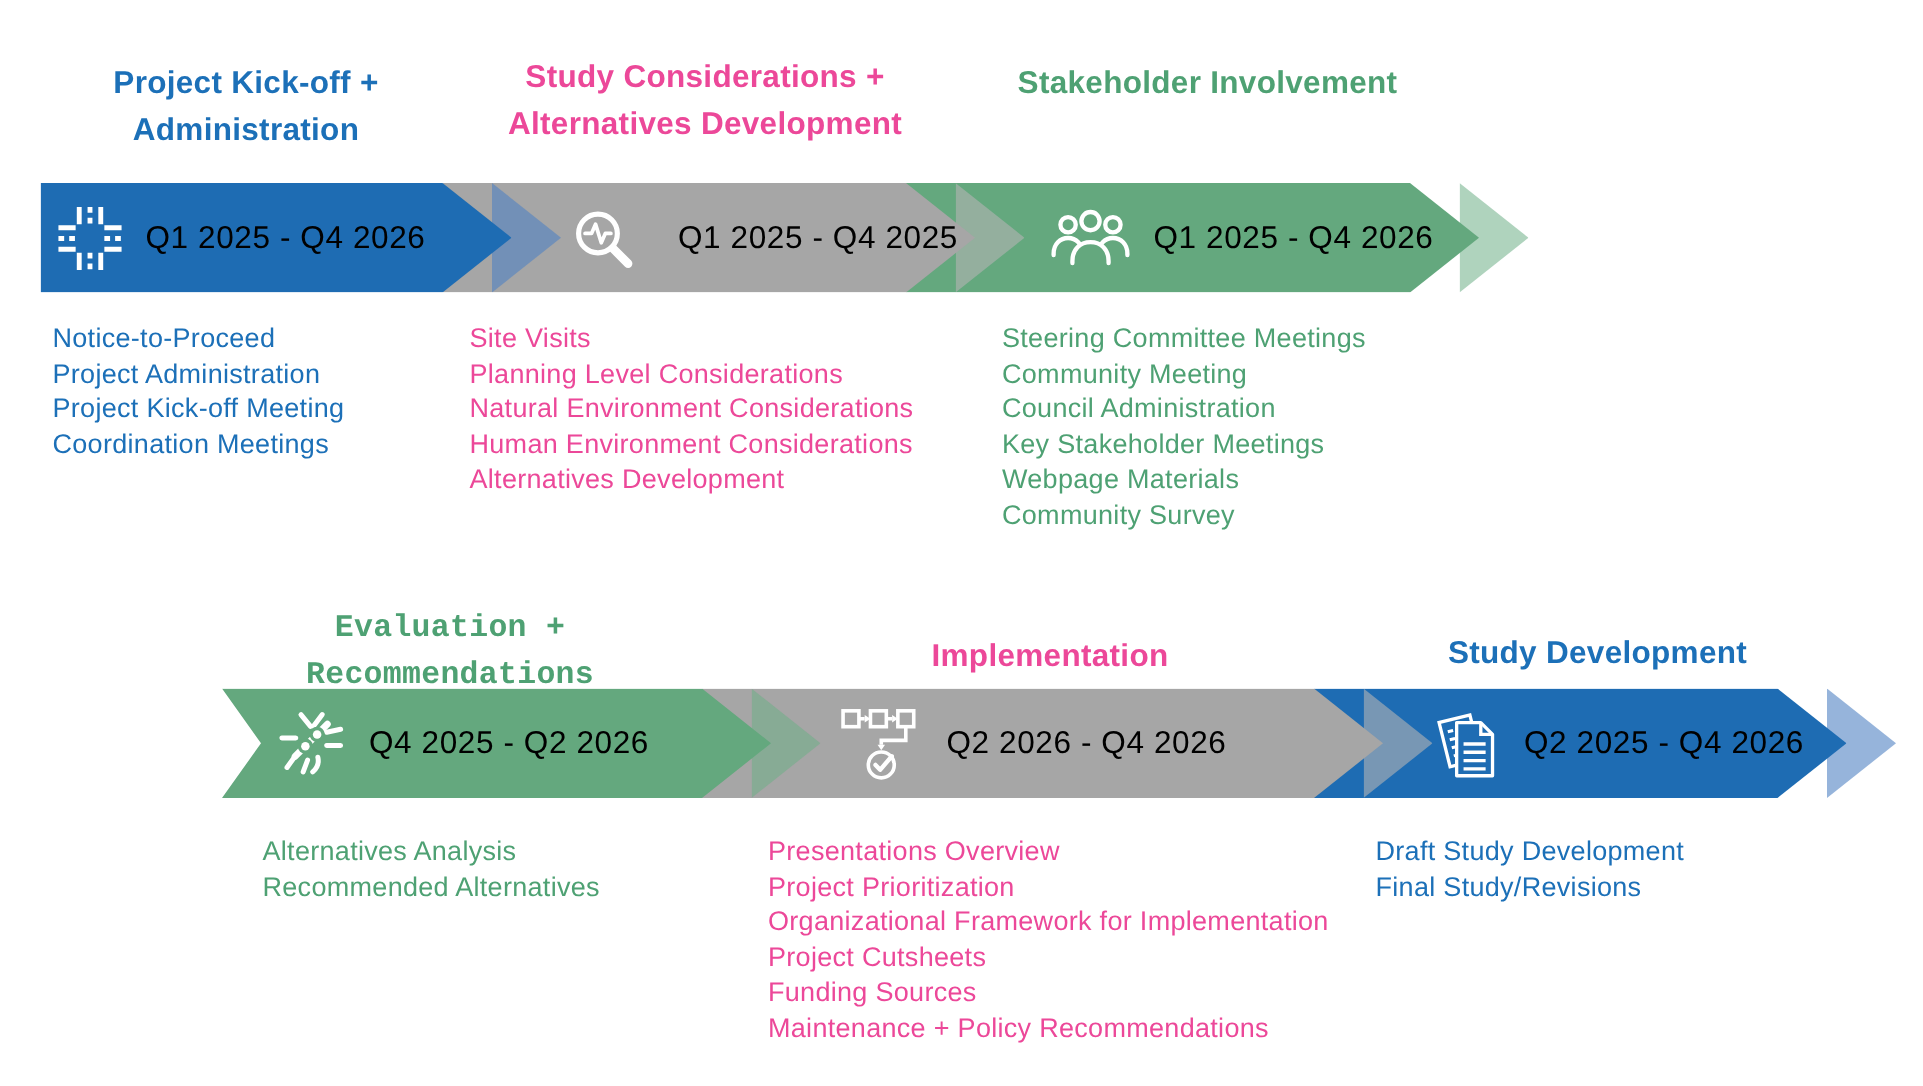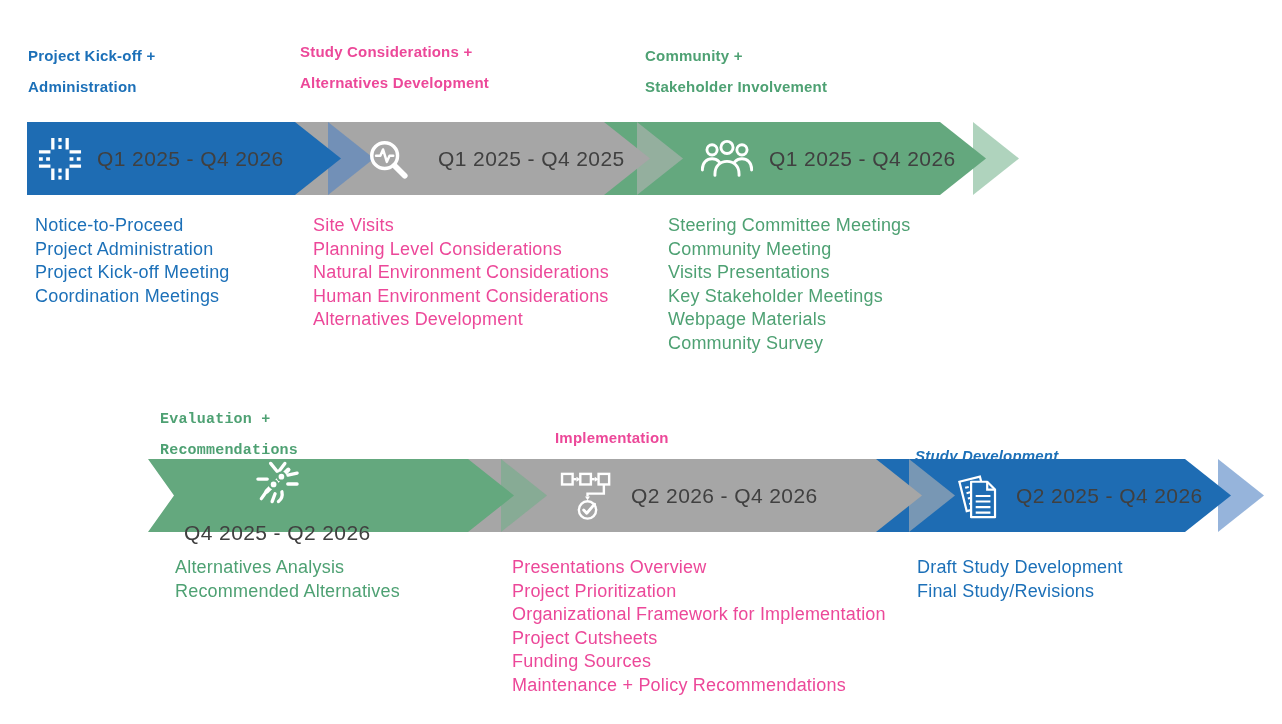--- a/index.html
+++ b/index.html
@@ -1,20 +1,20 @@
 <!DOCTYPE html>
 <html><head>
 <meta charset="utf-8">
 <style>
   html,body{margin:0;padding:0;background:#ffffff;}
   body{font-family:"Liberation Sans", sans-serif;}
   .canvas{position:relative;width:1282px;height:724px;background:#ffffff;overflow:hidden;}
 
   
-  .header{position:absolute;font-weight:700;font-size:15px;line-height:31px;letter-spacing:.2px;}
+  .header{position:absolute;text-align:center;font-weight:700;font-size:21px;line-height:31px;letter-spacing:.2px;}
   .header .line{display:block;}
   .c-blue{color:#1C70B8;}
   .c-gray{color:#ec4899;}
   .c-green{color:#4EA173;}
 
   
   .band{position:absolute;top:122px;height:73px;}
   .row2{top:459px;}
   .bg-blue{background:#1E6CB3;}
   .bg-gray{background:#A6A6A6;}
@@ -34,62 +34,61 @@
   .tri-blue1 {left:328px;}
   .tri-gray1 {left:637px;}
   .tri-green1{left:973px;}
   .tri-green2{left:501px;}
   .tri-gray2 {left:909px;}
   .tri-blue2 {left:1218px;}
 
   
   .band-content{position:absolute;top:122px;height:73px;display:flex;align-items:center;gap:15px;}
   .band-content.row2{top:459px;}
-  .date{color:#404040;font-size:21px;letter-spacing:.4px;white-space:nowrap;}
+  .date{color:#000000;font-size:21px;letter-spacing:.4px;white-space:nowrap;}
   .icon{display:flex;align-items:center;}
   .icon svg{display:block;}
   .content-kickoff  {left:38px;}
-  .content-study    {left:366px;gap:28px;}
+  .content-study    {left:380px;gap:28px;}
   .content-community{left:700px;}
-  .content-eval     {left:184px;flex-direction:column;}
+  .content-eval     {left:184px;}
   .content-impl     {left:560px;justify-content:center;}
   .content-studydev {left:955px;}
 
   
   .list{position:absolute;font-size:18px;line-height:23.6px;letter-spacing:.2px;white-space:nowrap;}
   .list-kickoff  {left:35px; top:214px;}
   .list-study    {left:313px;top:214px;}
   .list-community{left:668px;top:214px;}
   .list-eval     {left:175px;top:556px;}
   .list-impl     {left:512px;top:556px;}
   .list-studydev {left:917px;top:556px;}
 
   
   .header-kickoff  {left:28px; top:40px; width:272px;}
   .header-study    {left:300px;top:36px; width:340px;}
   .header-community{left:645px;top:40px; width:320px;}
   .header-eval     {left:160px;top:404px;width:280px;font-family:Liberation Mono, monospace;}
   .header-impl     {left:555px;top:422px;width:290px;}
-  .header-studydev {left:915px;top:440px;width:300px;font-style:italic;}
+  .header-studydev {left:915px;top:420px;width:300px;}
 </style>
 </head>
 <body>
 
 <div class="canvas">
 
   <div class="header c-blue header-kickoff">
     <span class="line">Project Kick-off +</span>
     <span class="line">Administration</span>
   </div>
   <div class="header c-gray header-study">
     <span class="line">Study Considerations +</span>
     <span class="line">Alternatives Development</span>
   </div>
   <div class="header c-green header-community">
-    <span class="line">Community +</span>
     <span class="line">Stakeholder Involvement</span>
   </div>
   <div class="header c-green header-eval">
     <span class="line">Evaluation +</span>
     <span class="line">Recommendations</span>
   </div>
   <div class="header c-gray header-impl">
     <span class="line">Implementation</span>
   </div>
   <div class="header c-blue header-studydev">
@@ -223,21 +222,21 @@
   <div class="list c-gray list-study">
       <div class="task-item">Site Visits</div>
       <div class="task-item">Planning Level Considerations</div>
       <div class="task-item">Natural Environment Considerations</div>
       <div class="task-item">Human Environment Considerations</div>
       <div class="task-item">Alternatives Development</div>
     </div>
   <div class="list c-green list-community">
       <div class="task-item">Steering Committee Meetings</div>
       <div class="task-item">Community Meeting</div>
-      <div class="task-item">Visits Presentations</div>
+      <div class="task-item">Council Administration</div>
       <div class="task-item">Key Stakeholder Meetings</div>
       <div class="task-item">Webpage Materials</div>
       <div class="task-item">Community Survey</div>
     </div>
   <div class="list c-green list-eval">
       <div class="task-item">Alternatives Analysis</div>
       <div class="task-item">Recommended Alternatives</div>
     </div>
   <div class="list c-gray list-impl">
       <div class="task-item">Presentations Overview</div>

